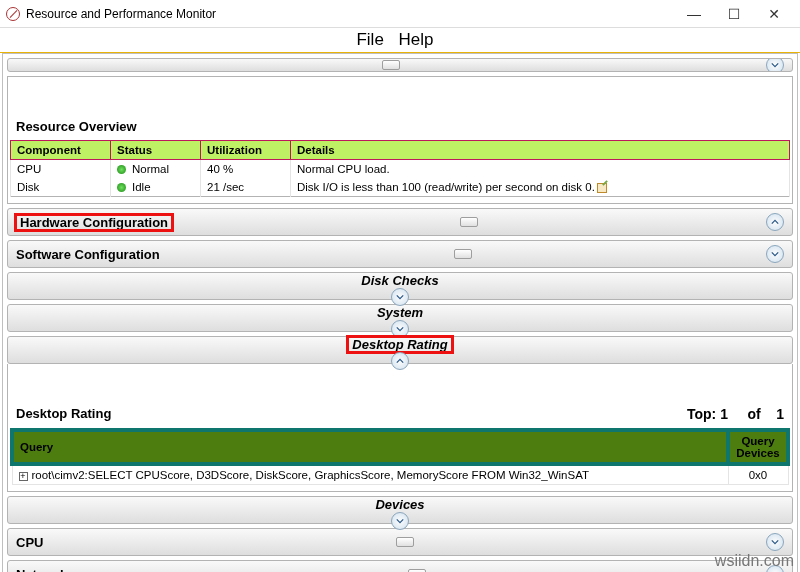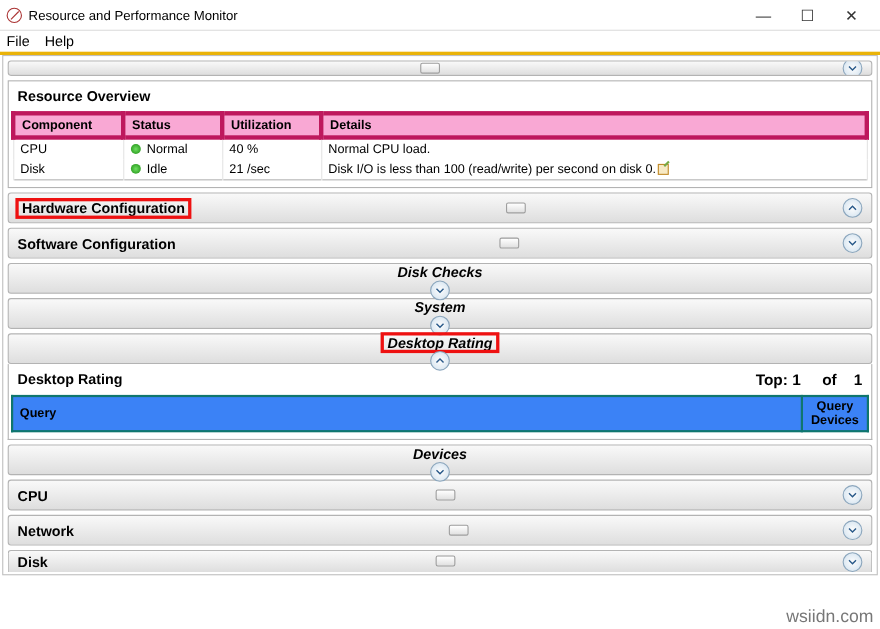--- a/index.html
+++ b/index.html
@@ -2,53 +2,53 @@
 <html><head>
 <meta charset="utf-8">
 <style>
   * { box-sizing: border-box; margin: 0; padding: 0; }
   body { font-family: "Segoe UI", Tahoma, sans-serif; font-size: 12px; background: #fff; color: #000; width: 800px; }
   .titlebar { display: flex; align-items: center; height: 28px; padding: 0 6px; border-bottom: 1px solid #ddd; }
   .titlebar .app-icon { width: 14px; height: 14px; border: 1px solid #a33; border-radius: 50%; margin-right: 6px; position: relative; }
   .titlebar .app-icon::after { content: ""; position: absolute; left: 6px; top: 1px; width: 1px; height: 10px; background: #a33; transform: rotate(45deg); }
   .titlebar .title { flex: 1; font-size: 12px; }
   .titlebar .winbtn { width: 40px; text-align: center; font-size: 14px; line-height: 28px; color: #333; }
-  .menubar { padding: 2px 6px; font-size: 13px; border-bottom: 3px solid #eab308; }
+  .menubar { padding: 2px 6px; font-size: 17px; border-bottom: 1px solid #eab308; text-align: center; }
   .menubar span { margin-right: 10px; }
   .workspace { border: 1px solid #bfbfbf; margin: 0 2px 2px 2px; padding: 4px 4px 2px 4px; }
   .section-header {
     display: flex; align-items: center; height: 28px; padding: 0 8px;
     border: 1px solid #b3b3b3; border-radius: 3px;
     background: linear-gradient(#f9f9f9, #dedede);
     font-weight: bold; font-size: 13px; margin-top: 4px;
   }
   .section-header.truncated { height: 14px; overflow: hidden; margin-top: 0; }
   .section-header .shlabel { flex: 0 0 auto; }
   .section-header .shicon { flex: 0 0 auto; margin: 0 auto; }
   .section-header .shtoggle { flex: 0 0 auto; }
   .pill { width: 18px; height: 10px; border: 1px solid #9e9e9e; border-radius: 2px;
           background: linear-gradient(#fff,#e0e0e0); display: inline-block; }
   .chev { width: 18px; height: 18px; border: 1px solid #8ba6bd; border-radius: 50%;
           background: radial-gradient(#fdfdfd,#cfe0ee); display: inline-flex; align-items: center; justify-content: center; }
   .chev svg { width: 8px; height: 8px; }
   .redbox { outline: 3px solid #e11; outline-offset: -1px; padding: 0 4px; display: inline-block; }
   .italic { font-style: italic; flex-direction: column; }
   .panel { border: 1px solid #b3b3b3; border-top: none; padding: 4px 2px 6px 2px; }
-  .panel-title { font-weight: bold; font-size: 13px; padding: 2px 6px 6px 6px; display: flex; }
+  .panel-title { font-weight: bold; font-size: 13px; padding: 2px 6px 6px 6px; display: flex; margin-top: 36px; }
   .panel-title .pager { margin-left: auto; font-weight: bold; font-size: 14px; }
   table { width: 100%; border-collapse: collapse; font-size: 11.5px; }
   th, td { text-align: left; padding: 3px 6px; }
-  .ov-table th { border: 4px solid #be185d; background: #f9a8d4; font-weight: bold; }
+  .ov-table th { border: 1px solid #be185d; background: #bef264; font-weight: bold; }
   .ov-table td { border-left: 1px solid #e4e4e4; border-right: 1px solid #e4e4e4; }
   .ov-table { border: 1px solid #b3b3b3; }
   .status-dot { width: 9px; height: 9px; background: radial-gradient(#6fe060,#1a8a10); border-radius: 50%; display: inline-block; margin-right: 6px; vertical-align: middle; }
   .edit-icon { display: inline-block; width: 10px; height: 10px; border: 1px solid #c08a2a; background: #f7e9c4; margin-left: 2px; vertical-align: middle; position: relative; }
   .edit-icon::after { content: ""; position: absolute; right: -2px; top: -2px; width: 6px; height: 2px; background: #7a4; transform: rotate(-45deg); }
   .dr-table { border: 1px solid #b3b3b3; }
-  .dr-table th { border: 2px solid #0f766e; background: #3b82f6; font-weight: bold; }
+  .dr-table th { border: 4px solid #0f766e; background: #4d7c0f; font-weight: bold; }
   .dr-table td { border: 1px solid #e4e4e4; }
   .dr-table .qr { width: 60px; text-align: center; }
   .tree-icon { display: inline-block; width: 9px; height: 9px; border: 1px solid #666; text-align: center; line-height: 7px; font-size: 9px; margin-right: 4px; }
   .watermark { position: fixed; right: 6px; bottom: 2px; font-size: 16px; color: #777; margin-top: 11px; }
   .truncated-bottom { height: 20px !important; border-bottom: none !important; border-radius: 3px 3px 0 0 !important; overflow: hidden; }
 </style>
 </head>
 <body>
 
 <div class="titlebar">
@@ -165,20 +165,24 @@
         &nbsp;&nbsp;
         <span>1</span>
       </span>
     </div>
     <table class="dr-table">
       <tbody>
           <tr>
         <th>Query</th>
         <th class="qr">Query Devices</th>
       </tr>
+      <tr>
+        <td><span class="tree-icon">+</span><span>root\cimv2:SELECT CPUScore, D3DScore, DiskScore, GraphicsScore, MemoryScore FROM Win32_WinSAT</span></td>
+        <td class="qr">0x0</td>
+      </tr>
     </tbody>
       </table>
   </div>
 
 
   <div class="section-header italic">
     <span class="shlabel">Devices</span>
     <span class="shicon"></span>
     <span class="shtoggle"><span class="chev">
           <svg viewBox="0 0 10 10">

